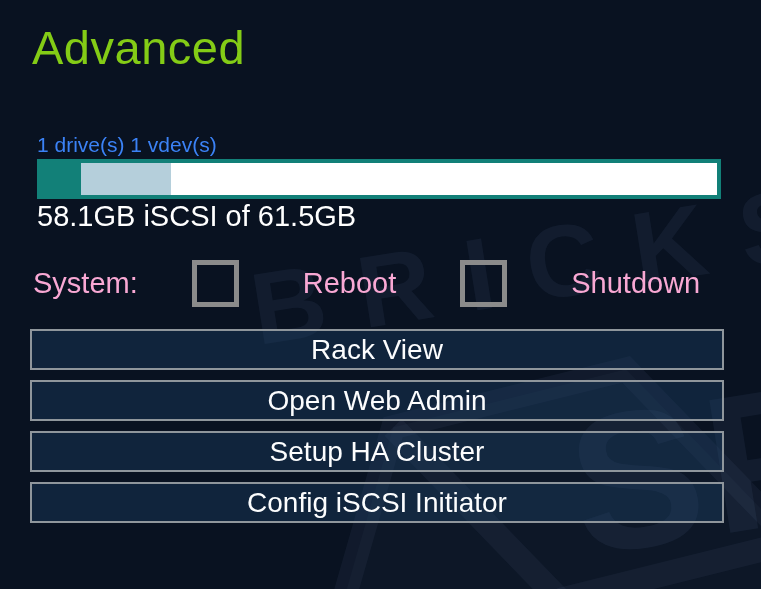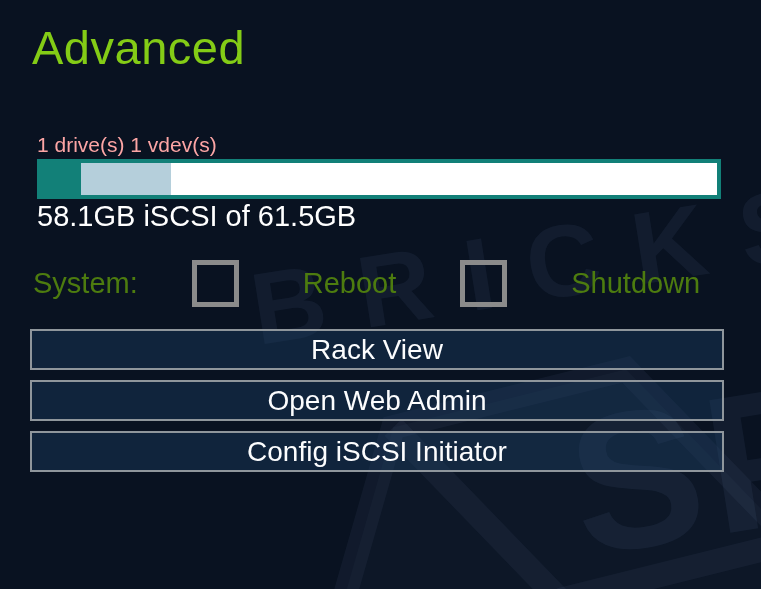--- a/index.html
+++ b/index.html
@@ -14,37 +14,37 @@
   .title {
     position:absolute; left:32px; top:20px;
     font-size:47px; font-weight:300; color:#84cc16; letter-spacing:0.5px;
   }
   .pool-name {
     position:absolute; left:36px; top:100px;
     font-size:28px; font-weight:600; color:#ffffff;
   }
   .pool-meta {
     position:absolute; left:37px; top:133px;
-    font-size:21px; color:#fca5a5;
+    font-size:21px; color:#3b82f6;
   }
   .usage-bar {
     position:absolute; left:37px; top:159px;
     width:676px; height:32px;
     border:4px solid #128078; background:#ffffff;
     display:flex; flex-direction:row;
   }
   .usage-seg { height:100%; flex:0 0 auto; }
   .capacity {
     position:absolute; left:37px; top:200px;
     font-size:29px; color:#ffffff;
   }
   .system-row {
     position:absolute; left:33px; top:258px; height:50px;
     display:flex; align-items:center;
-    color:#4d7c0f; font-size:29px;gap:40px;
+    color:#f9a8d4; font-size:29px;gap:40px;
   }
   .checkbox {
     width:37px; height:37px;
     border:5px solid #8b8b8b; background:transparent;
     cursor:pointer;
   }
   .cb-1 { margin-left:14px; }
   .cb-label { margin-left:24px; }
   .cb-2 { margin-left:24px; }
   .button-stack {
@@ -98,17 +98,18 @@
       <span>System:</span>
       <div class="checkbox cb-1" role="checkbox" aria-checked="false"></div>
       <span class="cb-label">Reboot</span>
       <div class="checkbox cb-2" role="checkbox" aria-checked="false"></div>
       <span class="cb-label">Shutdown</span>
     </div>
 
     <div class="button-stack">
       <button class="action-btn">Rack View</button>
       <button class="action-btn">Open Web Admin</button>
+      <button class="action-btn">Setup HA Cluster</button>
       <button class="action-btn">Config iSCSI Initiator</button>
     </div>
 
   </div>
 </div>
 
 </body></html>

